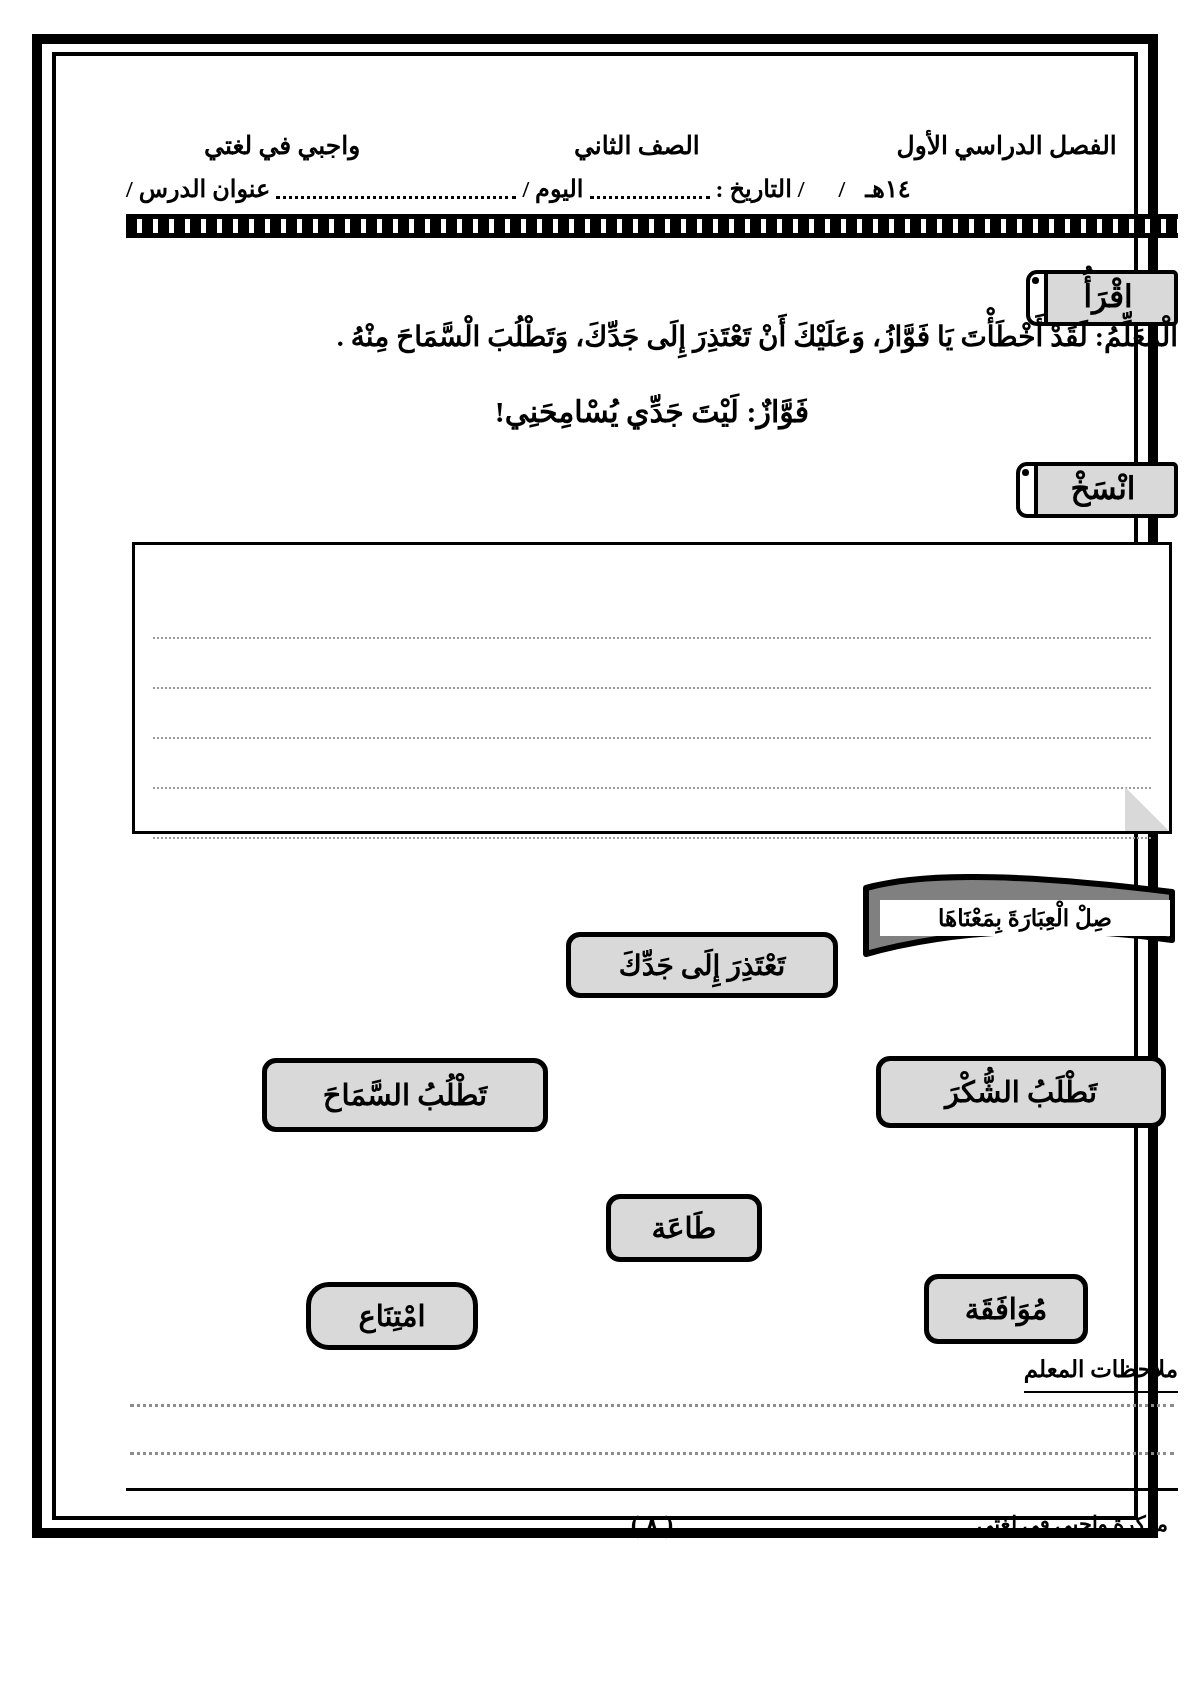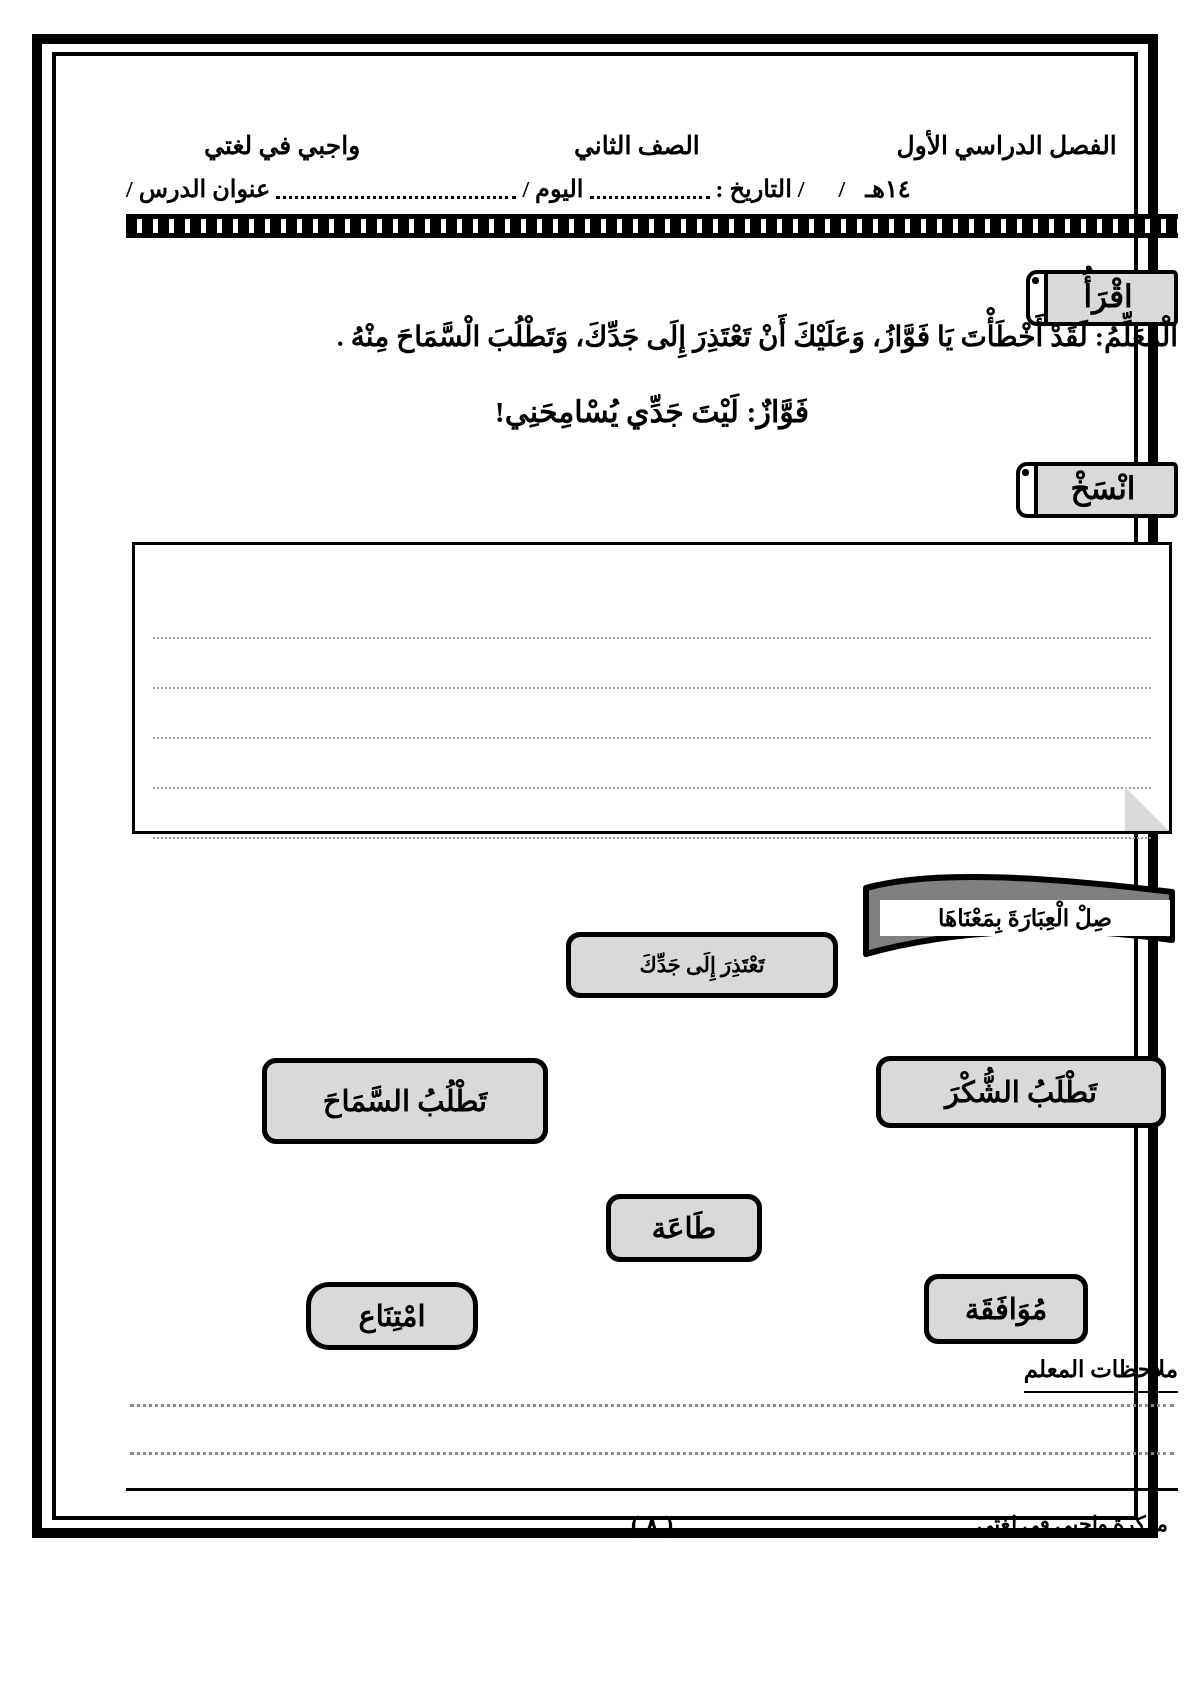--- a/index.html
+++ b/index.html
@@ -153,22 +153,22 @@
   .card{
     position:absolute;
     background:#d9d9d9;
     border:5px solid #000;
     border-radius:14px;
     box-sizing:border-box;
     display:flex;align-items:center;justify-content:center;
     font-weight:bold;color:#000;
     white-space:nowrap;
   }
-  #card-0{right:340px;top:810px;width:272px;height:66px;font-size:21px;}
-  #card-1{right:630px;top:936px;width:286px;height:86px;font-size:29px;}
+  #card-0{right:340px;top:810px;width:272px;height:66px;font-size:28px;}
+  #card-1{right:630px;top:936px;width:286px;height:74px;font-size:29px;}
   #card-2{right:12px;top:934px;width:290px;height:72px;font-size:29px;}
   #card-3{right:416px;top:1072px;width:156px;height:68px;font-size:29px;}
   #card-4{right:700px;top:1160px;width:172px;height:68px;font-size:29px;border-radius:23px;}
   #card-5{right:90px;top:1152px;width:164px;height:70px;font-size:29px;}
 
   
   .notes-title{
     position:absolute;right:0;top:1234px;
     font-weight:bold;font-size:23px;color:#000;
     border-bottom:2px solid #000;

